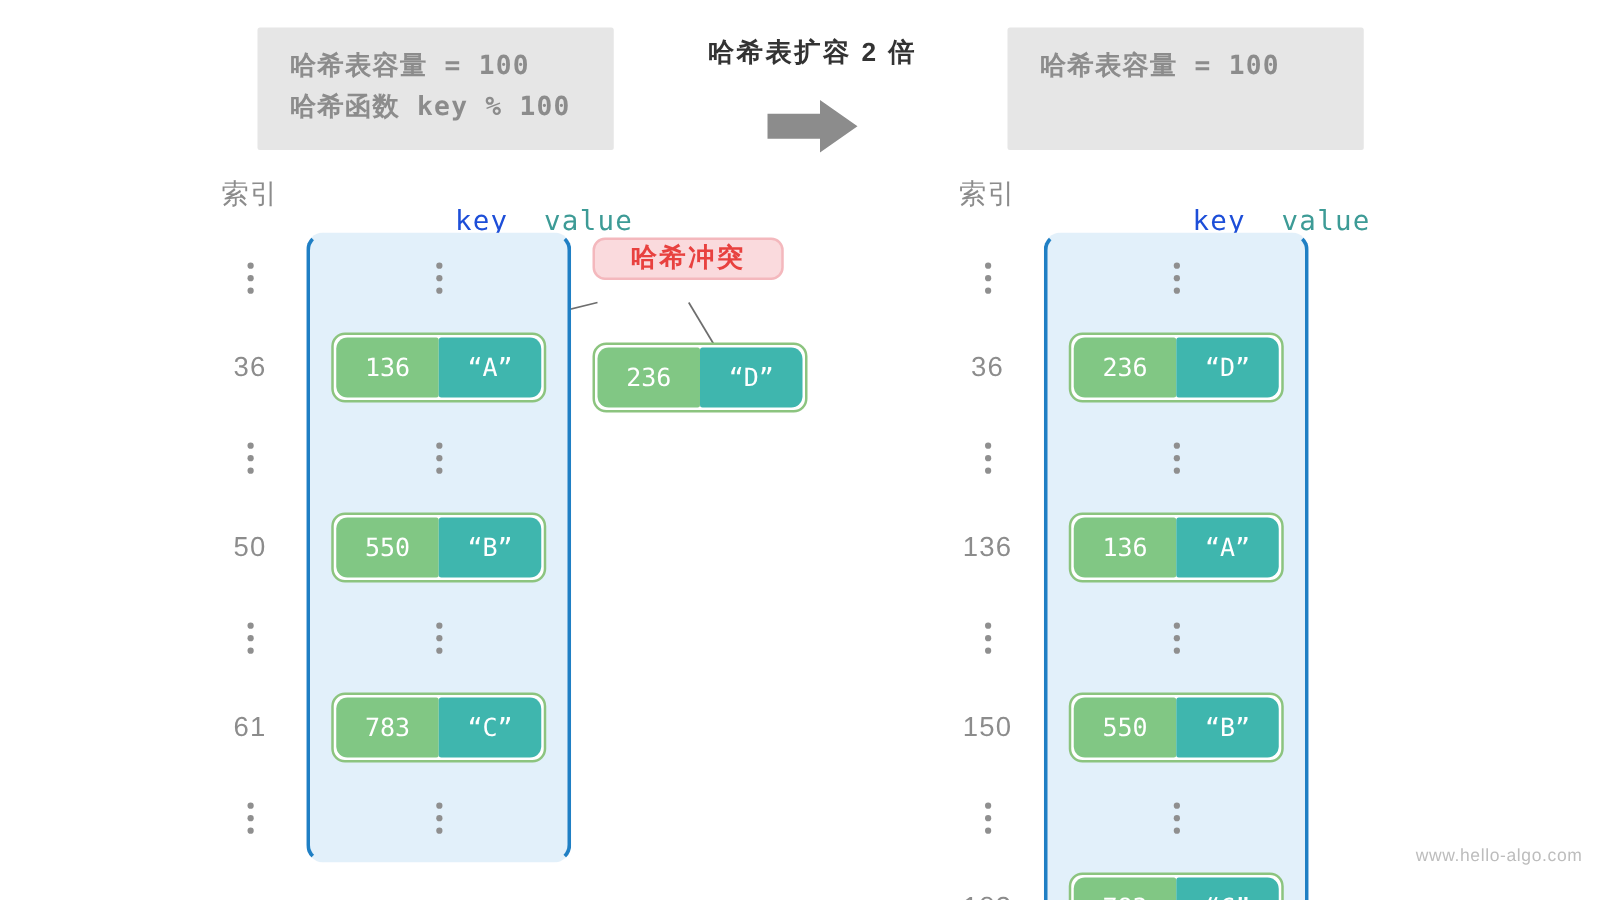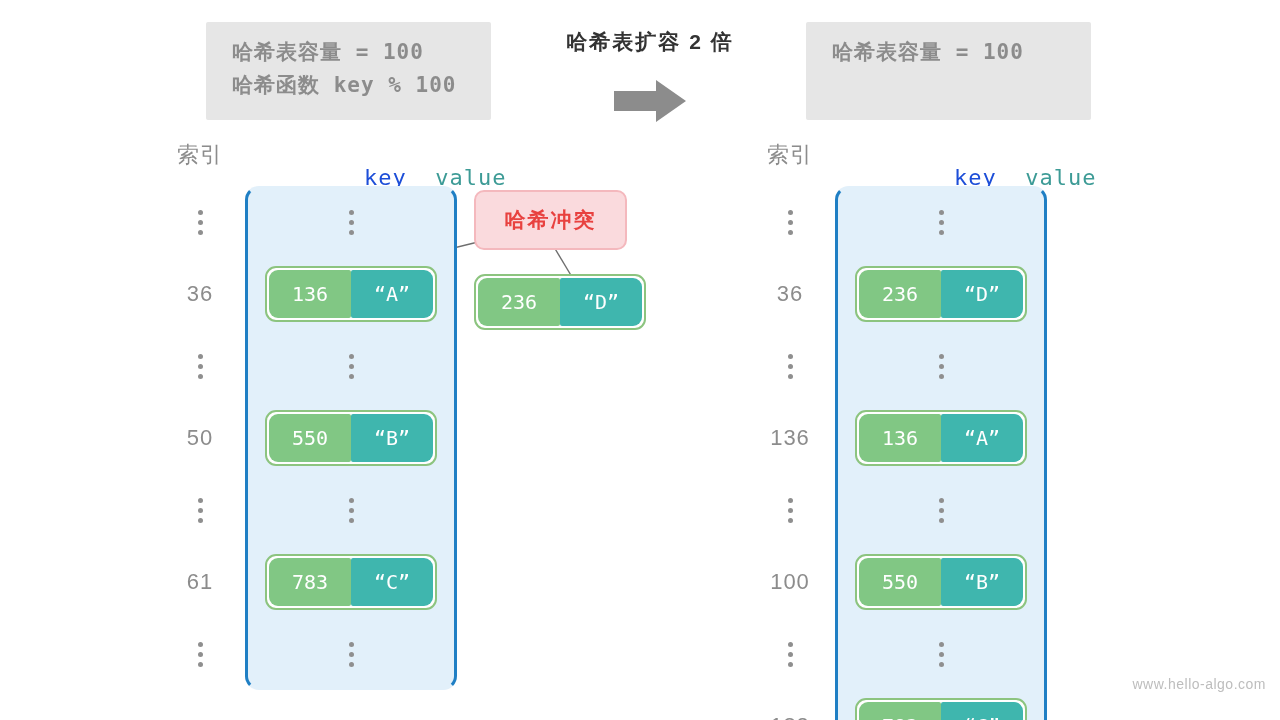--- a/index.html
+++ b/index.html
@@ -177,26 +177,25 @@
   }
   .cell-key   { background: #81c784; border-radius: 9px 2px 2px 9px; }
   .cell-value { background: #3fb6ae; border-radius: 2px 9px 9px 2px; }
 
   
   #collision-badge {
     position: absolute;
     left: 474px;
     top: 190px;
     width: 153px;
-    height: 60px;
+    height: 34px;
     background: #fadadd;
     border: 2px solid #f4b8bd;
     border-radius: 10px;
     display: flex;
-    align-items: center;
     justify-content: center;
     font-size: 21px;
     font-weight: bold;
     color: #e8413f;
     letter-spacing: 2px;
     box-sizing: border-box;
   }
   #floating-entry {
     position: absolute;
     left: 474px;
@@ -388,21 +387,21 @@
             <span class="idx-label">136</span>
           </div>
           <div class="row" style="height: 72px;">
             <div class="vdots">
               <i></i>
               <i></i>
               <i></i>
             </div>
           </div>
           <div class="row" style="height: 72px;">
-            <span class="idx-label">100</span>
+            <span class="idx-label">150</span>
           </div>
           <div class="row" style="height: 72px;">
             <div class="vdots">
               <i></i>
               <i></i>
               <i></i>
             </div>
           </div>
           <div class="row" style="height: 72px;">
             <span class="idx-label">183</span>

